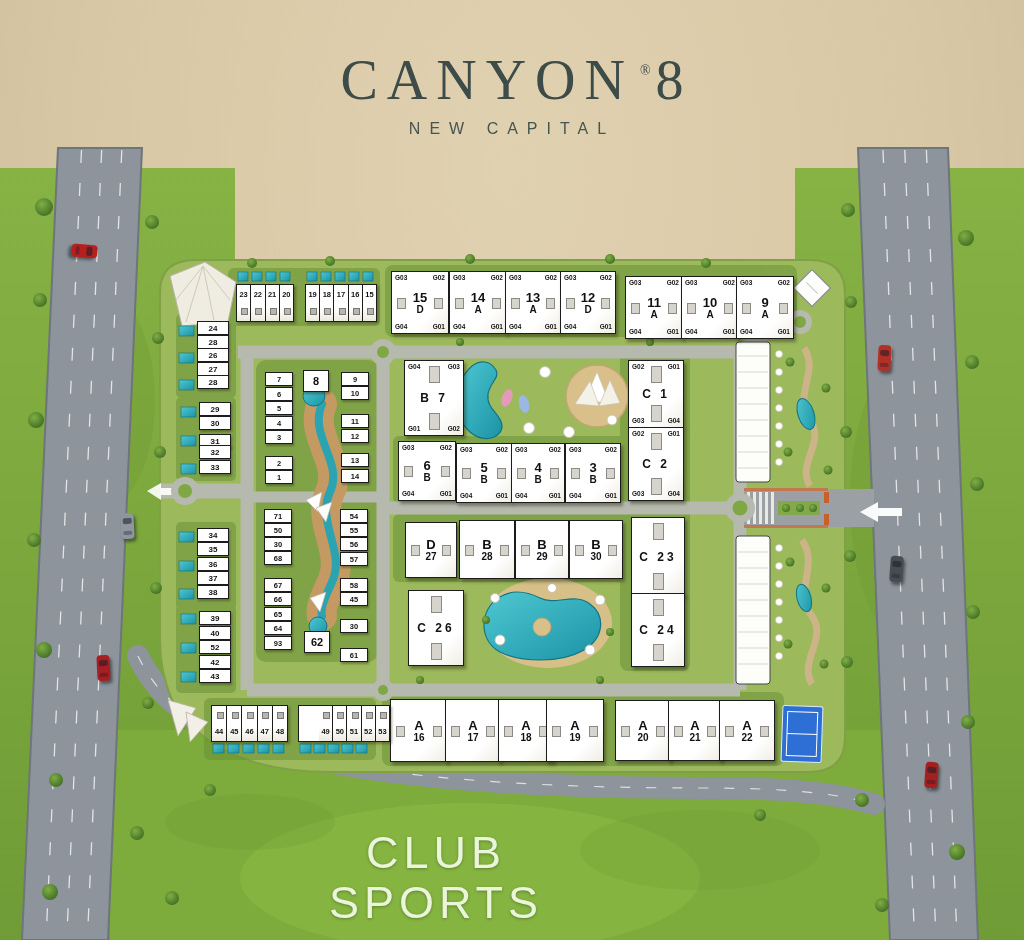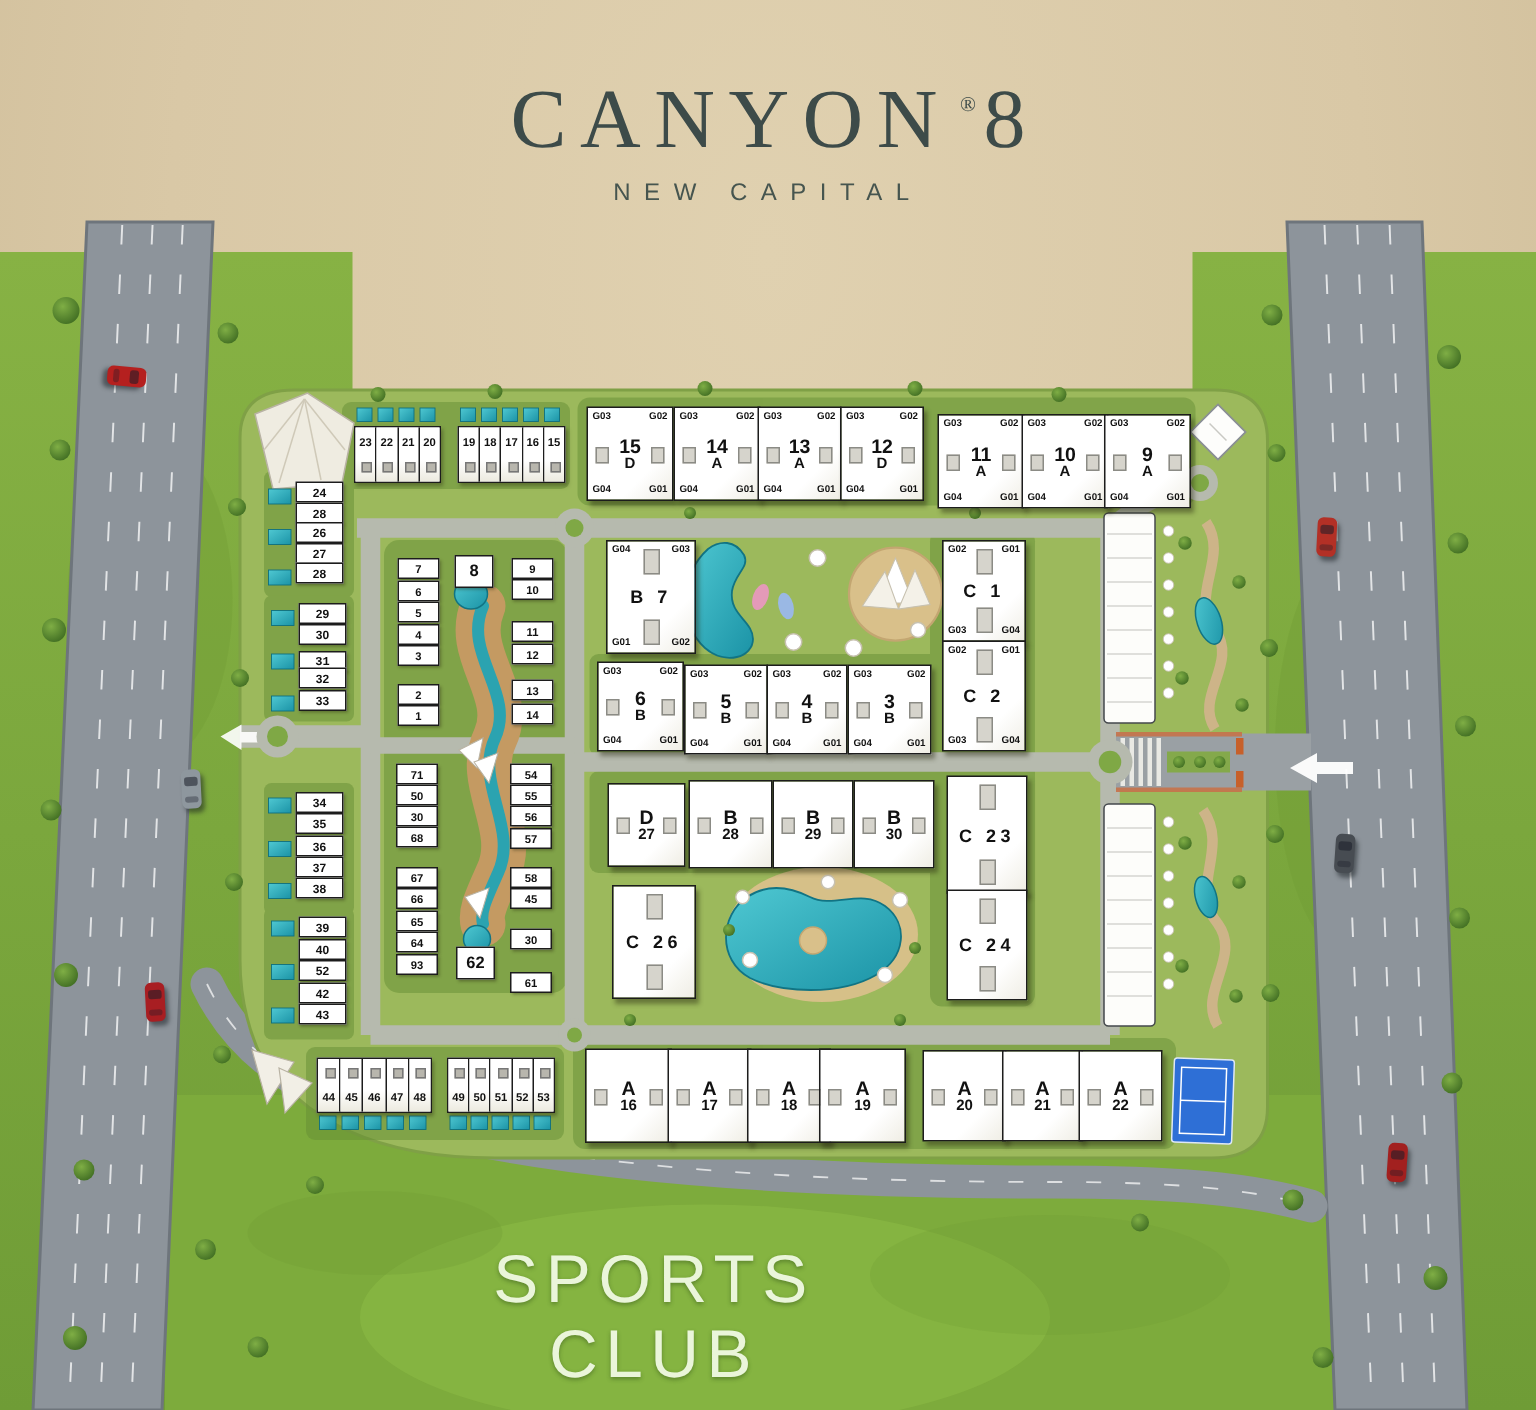--- a/index.html
+++ b/index.html
@@ -698,21 +698,21 @@
         </div>
         <div class="thcell" style="width: 15px;">
           <span class="thnum">47</span>
           <span class="thtab"></span>
         </div>
         <div class="thcell" style="width: 15px;">
           <span class="thnum">48</span>
           <span class="thtab"></span>
         </div>
       </div>
-      <div class="throw lbl-bottom" style="left: 298px; top: 705px; width: 70px; height: 35px;">
+      <div class="throw lbl-bottom" style="left: 298px; top: 705px; width: 70px; height: 35px; padding-left: 20px;">
         <div class="thcell" style="width: 14px;">
           <span class="thnum">49</span>
           <span class="thtab"></span>
         </div>
         <div class="thcell" style="width: 14px;">
           <span class="thnum">50</span>
           <span class="thtab"></span>
         </div>
         <div class="thcell" style="width: 14px;">
           <span class="thnum">51</span>
@@ -781,16 +781,16 @@
       <div class="vcell vbig" style="left: 304px; top: 631px; width: 24px; height: 20px;">62</div>
       <div class="car" style="left: 78px; top: 238px; background: rgb(181, 32, 31); transform: rotate(95deg);"></div>
       <div class="car" style="left: 121px; top: 513px; background: rgb(142, 151, 158); transform: rotate(-3deg);"></div>
       <div class="car" style="left: 97px; top: 655px; background: rgb(168, 30, 34); transform: rotate(-3deg);"></div>
       <div class="car" style="left: 878px; top: 345px; background: rgb(179, 48, 38); transform: rotate(3deg);"></div>
       <div class="car" style="left: 890px; top: 556px; background: rgb(71, 76, 82); transform: rotate(4deg);"></div>
       <div class="car" style="left: 925px; top: 762px; background: rgb(162, 32, 31); transform: rotate(4deg);"></div>
     </div>
 
   <div class="sports-block">
+    <div class="sports-line">CLUB</div>
     <div class="sports-line">SPORTS</div>
-    <div class="sports-line">CLUB</div>
   </div>
 </div>
 
 </body></html>

